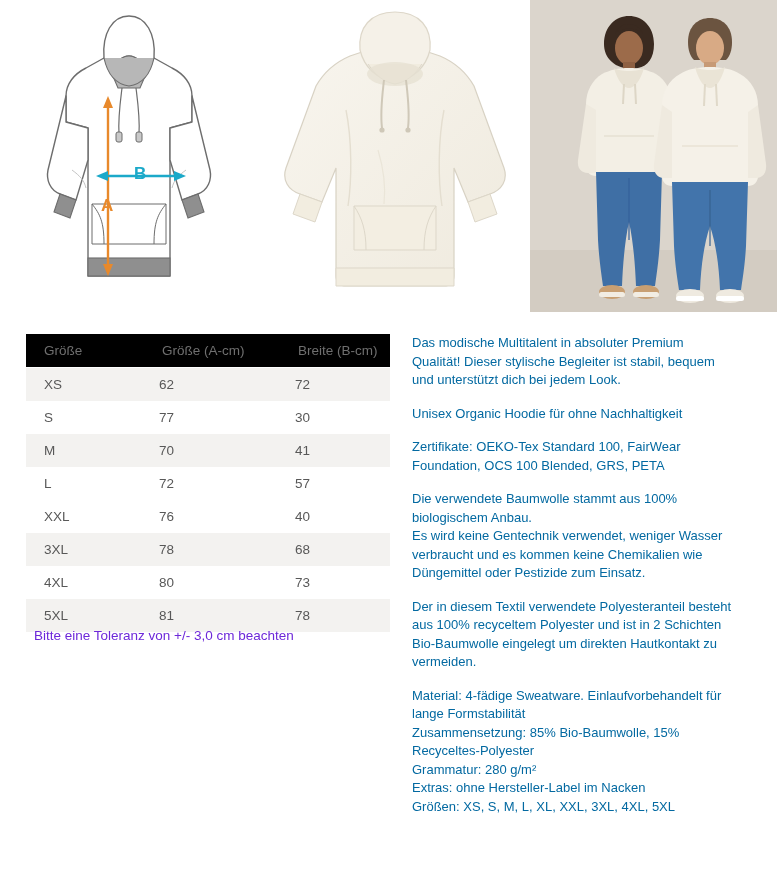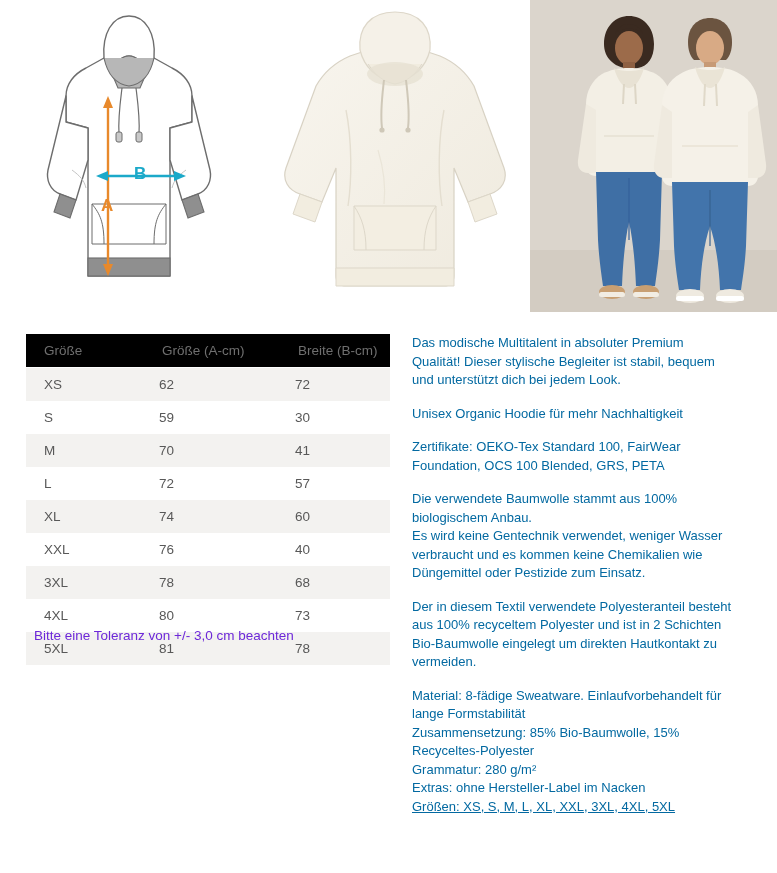--- a/index.html
+++ b/index.html
@@ -101,21 +101,21 @@
   .desc {
     position: absolute;
     left: 412px;
     top: 334px;
     width: 320px;
     font-size: 13px;
     line-height: 18.5px;
     color: #0369a1;
   }
   .desc p { margin: 0 0 15px 0; }
-  .desc p:last-child { margin-bottom: 16px; text-decoration: underline; }
+  .desc p:last-child { margin-bottom: 16px; }
   .desc .tight { margin-bottom: 0; }
 </style>
 </head>
 <body>
 
 <div id="page">
 
   <div class="img-row">
 
     <div class="panel-tech">
@@ -278,38 +278,33 @@
         </tr>
       </thead>
       <tbody>
         <tr class="odd">
           <td>XS</td>
           <td>62</td>
           <td>72</td>
         </tr>
         <tr class="even">
           <td>S</td>
-          <td>59</td>
+          <td>77</td>
           <td>30</td>
         </tr>
         <tr class="odd">
           <td>M</td>
           <td>70</td>
           <td>41</td>
         </tr>
         <tr class="even">
           <td>L</td>
           <td>72</td>
           <td>57</td>
         </tr>
-        <tr class="odd">
-          <td>XL</td>
-          <td>74</td>
-          <td>60</td>
-        </tr>
         <tr class="even">
           <td>XXL</td>
           <td>76</td>
           <td>40</td>
         </tr>
         <tr class="odd">
           <td>3XL</td>
           <td>78</td>
           <td>68</td>
         </tr>
@@ -324,25 +319,25 @@
           <td>78</td>
         </tr>
       </tbody>
     </table>
   </div>
 
   <div class="tolerance">Bitte eine Toleranz von +/- 3,0 cm beachten</div>
 
   <div class="desc">
     <p>Das modische Multitalent in absoluter Premium Qualität! Dieser stylische Begleiter ist stabil, bequem und unterstützt dich bei jedem Look.</p>
-    <p>Unisex Organic Hoodie für mehr Nachhaltigkeit</p>
+    <p>Unisex Organic Hoodie für ohne Nachhaltigkeit</p>
     <p>Zertifikate: OEKO-Tex Standard 100, FairWear Foundation, OCS 100 Blended, GRS, PETA</p>
     <p class="tight">Die verwendete Baumwolle stammt aus 100% biologischem Anbau.</p>
     <p>Es wird keine Gentechnik verwendet, weniger Wasser verbraucht und es kommen keine Chemikalien wie Düngemittel oder Pestizide zum Einsatz.</p>
     <p>Der in diesem Textil verwendete Polyesteranteil besteht aus 100% recyceltem Polyester und ist in 2 Schichten Bio-Baumwolle eingelegt um direkten Hautkontakt zu vermeiden.</p>
-    <p class="tight">Material: 8-fädige Sweatware. Einlaufvorbehandelt für lange Formstabilität</p>
+    <p class="tight">Material: 4-fädige Sweatware. Einlaufvorbehandelt für lange Formstabilität</p>
     <p class="tight">Zusammensetzung: 85% Bio-Baumwolle, 15% Recyceltes-Polyester</p>
     <p class="tight">Grammatur: 280 g/m²</p>
     <p class="tight">Extras: ohne Hersteller-Label im Nacken</p>
     <p class="tight">Größen:  XS, S, M, L, XL, XXL, 3XL, 4XL, 5XL</p>
   </div>
 
 </div>
 
 </body></html>

